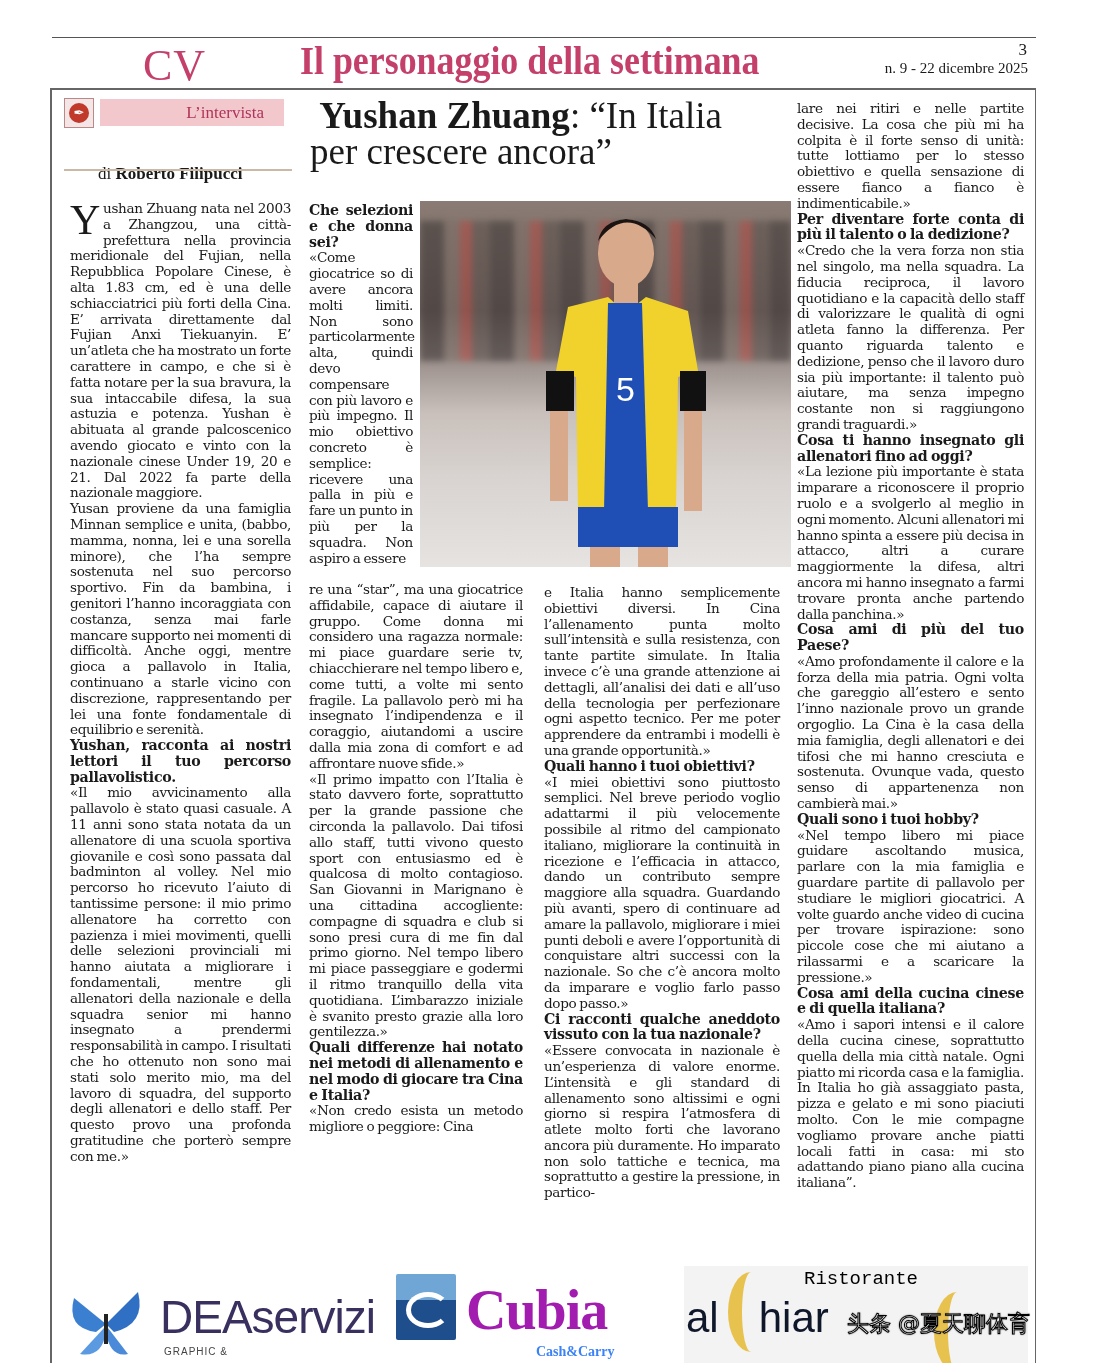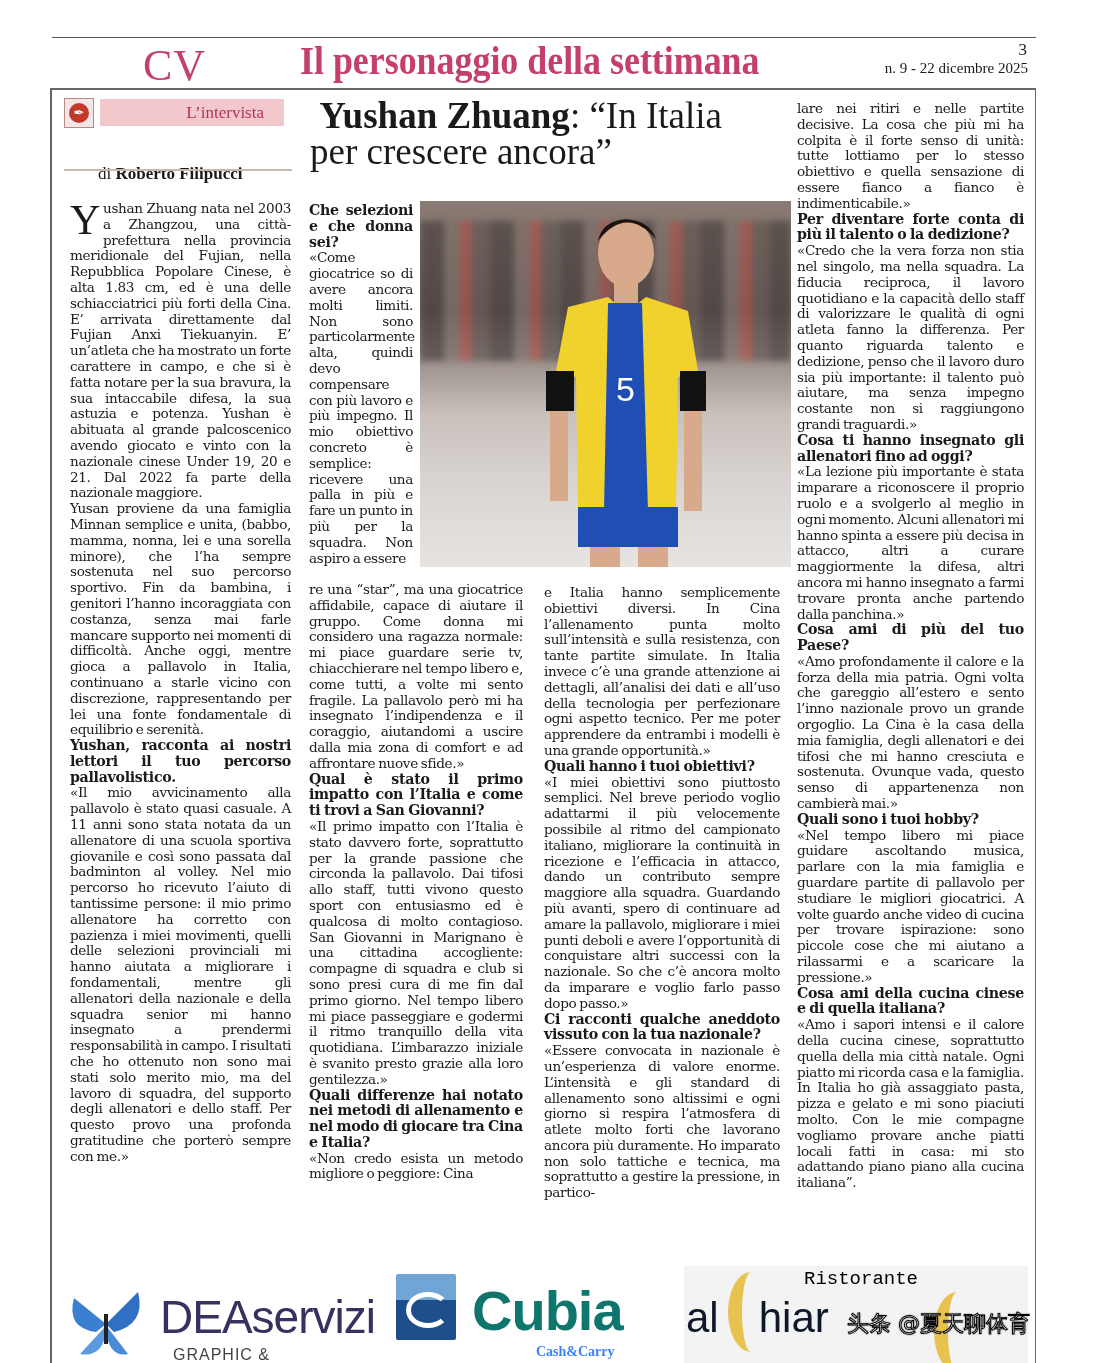--- a/index.html
+++ b/index.html
@@ -28,25 +28,25 @@
   .col2b { left: 309px; top: 582px; width: 214px; }
   .col3 { left: 544px; top: 585px; width: 236px; }
   .col4 { left: 797px; top: 101px; width: 227px; }
   .photo { position: absolute; left: 420px; top: 201px; width: 371px; height: 366px; overflow: hidden; background: linear-gradient(180deg,#8a7c74 0%,#6f625e 30%,#c9c0bb 58%,#d8d3d0 75%,#e6e3e0 100%); }
   .photo .crowd { position:absolute; left:0; top:20px; width:100%; height:140px; background: repeating-linear-gradient(90deg,#3b3534 0 24px,#7d6d66 24px 40px,#b5473f 40px 52px,#5a4e4a 52px 70px); opacity:.55; filter: blur(3px); }
   .photo .player { position:absolute; left:118px; top:10px; width:180px; height:356px; }
   .ads { position: absolute; left: 52px; top: 1266px; width: 984px; height: 97px; }
   .ad { position: absolute; top: 0; height: 97px; }
   .ad-dea { left: 14px; width: 300px; }
   .ad-dea .logo-text { position: absolute; left: 94px; top: 24px; font-family: "Liberation Sans", sans-serif; font-size: 46px; color: #3a3060; letter-spacing: -1px; }
-  .ad-dea .sub { position: absolute; left: 107px; top: 80px; font-family: "Liberation Sans", sans-serif; font-size: 16px; color: #444; letter-spacing: 1px; }
+  .ad-dea .sub { position: absolute; left: 98px; top: 80px; font-family: "Liberation Sans", sans-serif; font-size: 10px; color: #444; letter-spacing: 1px; }
   .ad-cubia { left: 344px; width: 256px; }
   .ad-cubia .mark { position:absolute; left:0; top:8px; width:60px; height:66px; background: linear-gradient(180deg,#6fa6d6 0 40%,#1f4e8c 40% 100%); border-radius: 2px; }
   .ad-cubia .mark i { position:absolute; left:10px; top:18px; width:34px; height:26px; border-radius:50%; border:5px solid #fff; border-right-color: transparent; }
-  .ad-cubia .logo-text { position: absolute; left: 76px; top: 12px; font-family: Liberation Sans, sans-serif; font-weight: bold; font-size: 56px; color: #0f766e; letter-spacing: -1px; }
+  .ad-cubia .logo-text { position: absolute; left: 70px; top: 12px; font-family: Liberation Serif, serif; font-weight: bold; font-size: 56px; color: #a21caf; letter-spacing: -1px; }
   .ad-cubia .sub { position: absolute; left: 140px; top: 78px; font-family: "Liberation Serif", serif; font-weight: bold; font-size: 14px; color: #3b82f6; }
   .ad-chiaro { left: 632px; width: 344px; background: #f3f3f3; }
   .ad-chiaro .top { position:absolute; left: 120px; top: 2px; font-family: Liberation Mono, monospace; font-size: 19px; color: #000000; }
   .ad-chiaro .logo-text { position:absolute; left: 2px; top: 28px; font-family: "Liberation Sans", sans-serif; font-size: 42px; color: #0f172a; }
   .moon { position:absolute; width: 46px; height: 80px; border-radius: 50%; border-left: 14px solid #e7c24f; box-sizing: border-box; }
   .moon.m1 { left: 44px; top: 6px; }
   .moon.m2 { left: 250px; top: 26px; }
   .watermark { position: absolute; left: 847px; top: 1309px; font-family: "DejaVu Sans", sans-serif; font-size: 22px; color: #fff; -webkit-text-stroke: 1px #000; text-shadow: 0 0 2px #000; }
 </style>
 </head>
@@ -103,21 +103,20 @@
     <rect x="142" y="160" width="26" height="40" fill="#111"></rect>
     <rect x="12" y="200" width="18" height="90" fill="#d9a98c"></rect>
     <rect x="146" y="200" width="18" height="100" fill="#d9a98c"></rect>
     <rect x="52" y="336" width="30" height="20" fill="#d9a98c"></rect>
     <rect x="100" y="336" width="30" height="20" fill="#d9a98c"></rect>
   </svg>
 </div>
 
 <div class="col col2b">
   <p>re una “star”, ma una giocatrice affidabile, capace di aiutare il gruppo. Come donna mi considero una ragazza normale: mi piace guardare serie tv, chiacchierare nel tempo libero e, come tutti, a volte mi sento fragile. La pallavolo però mi ha insegnato l’indipendenza e il coraggio, aiutandomi a uscire dalla mia zona di comfort e ad affrontare nuove sfide.»</p>
-  <p class="q">Qual è stato il primo impatto con l’Italia e come ti trovi a San Giovanni?</p>
   <p>«Il primo impatto con l’Italia è stato davvero forte, soprattutto per la grande passione che circonda la pallavolo. Dai tifosi allo staff, tutti vivono questo sport con entusiasmo ed è qualcosa di molto contagioso. San Giovanni in Marignano è una cittadina accogliente: compagne di squadra e club si sono presi cura di me fin dal primo giorno. Nel tempo libero mi piace passeggiare e godermi il ritmo tranquillo della vita quotidiana. L’imbarazzo iniziale è svanito presto grazie alla loro gentilezza.»</p>
   <p class="q">Quali differenze hai notato nei metodi di allenamento e nel modo di giocare tra Cina e Italia?</p>
   <p>«Non credo esista un metodo migliore o peggiore: Cina</p>
 </div>
 
 <div class="col col3">
   <p>e Italia hanno semplicemente obiettivi diversi. In Cina l’allenamento punta molto sull’intensità e sulla resistenza, con tante partite simulate. In Italia invece c’è una grande attenzione ai dettagli, all’analisi dei dati e all’uso della tecnologia per perfezionare ogni aspetto tecnico. Per me poter apprendere da entrambi i modelli è una grande opportunità.»</p>
   <p class="q">Quali hanno i tuoi obiettivi?</p>
   <p>«I miei obiettivi sono piuttosto semplici. Nel breve periodo voglio adattarmi il più velocemente possibile al ritmo del campionato italiano, migliorare la continuità in ricezione e l’efficacia in attacco, dando un contributo sempre maggiore alla squadra. Guardando più avanti, spero di continuare ad amare la pallavolo, migliorare i miei punti deboli e avere l’opportunità di conquistare altri successi con la nazionale. So che c’è ancora molto da imparare e voglio farlo passo dopo passo.»</p>
   <p class="q">Ci racconti qualche aneddoto vissuto con la tua nazionale?</p>

